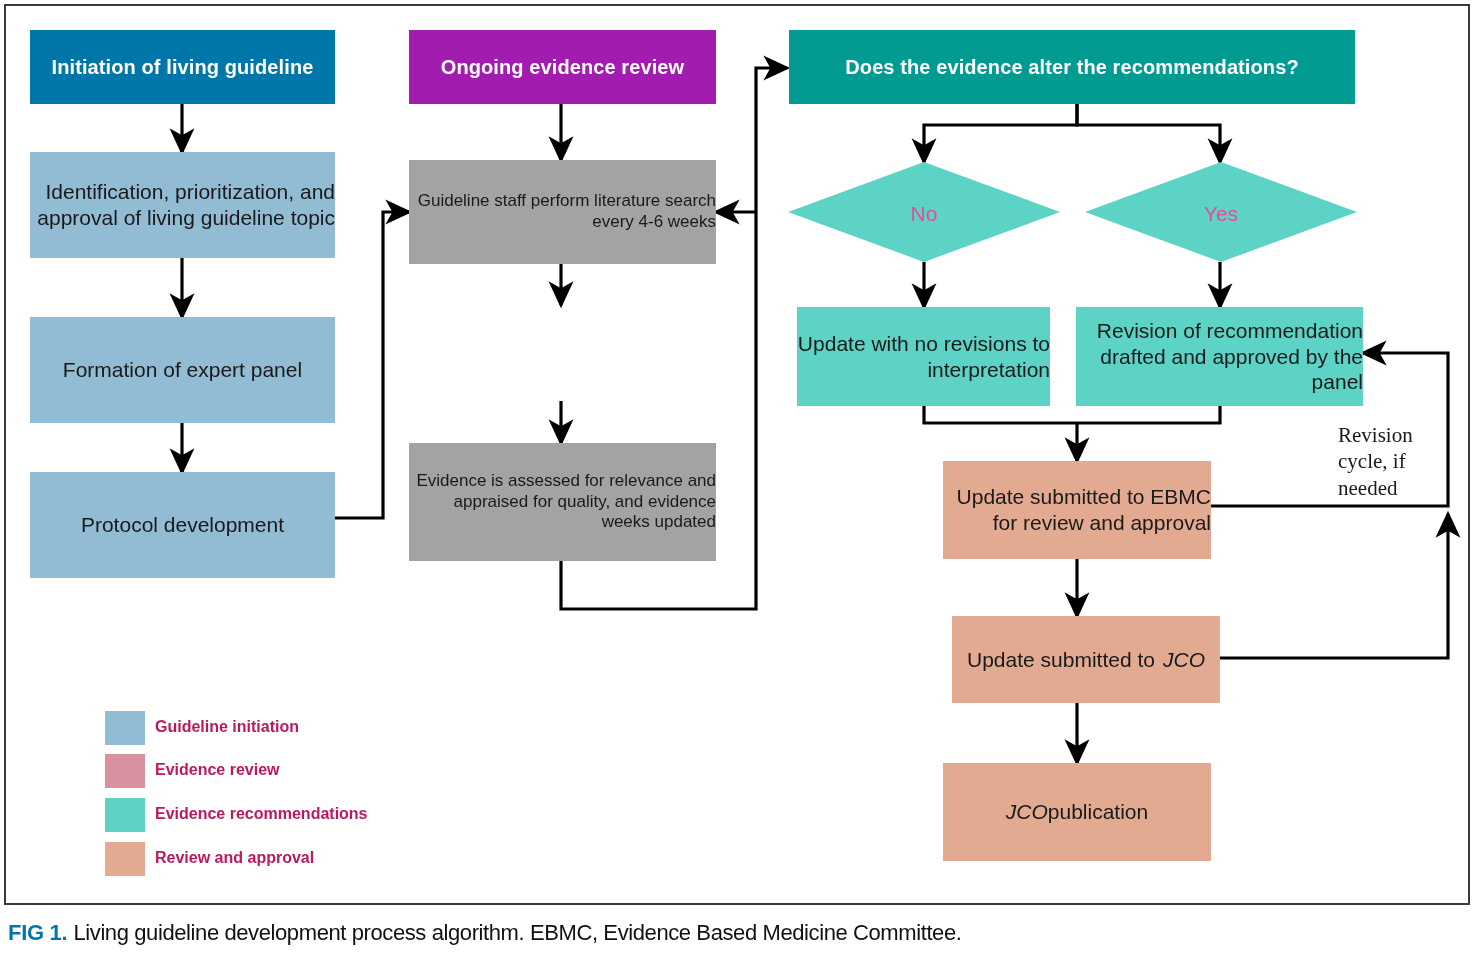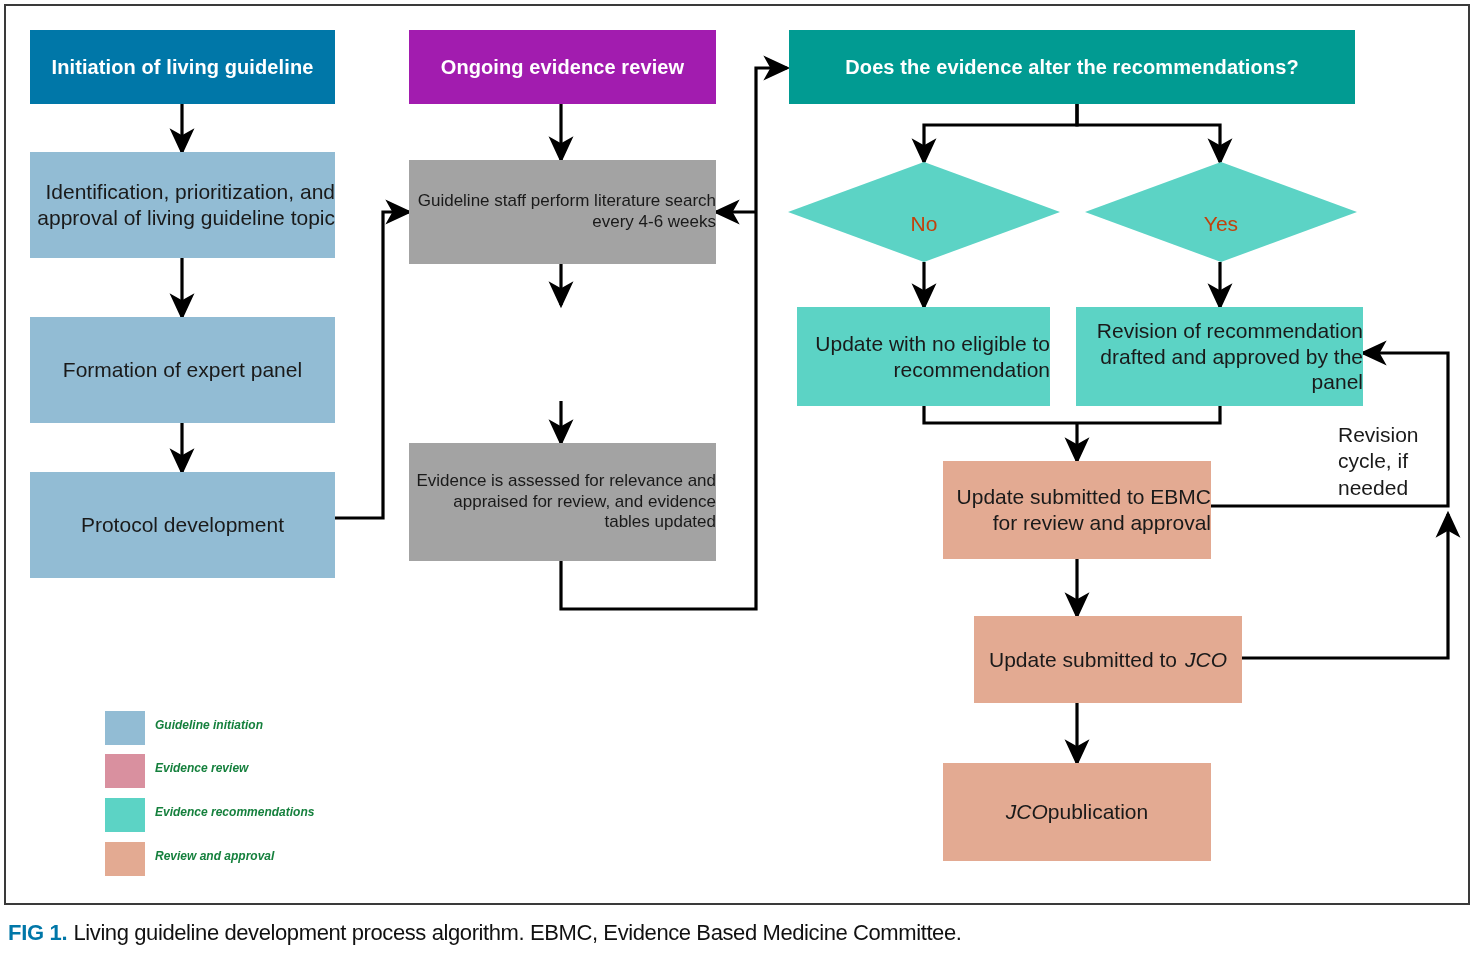--- a/index.html
+++ b/index.html
@@ -62,49 +62,49 @@
   }
   .diamond-shape {
     position: absolute;
     left: 0; top: 0;
     width: 100%; height: 100%;
     background: #5cd3c5;
     clip-path: polygon(50% 0%, 100% 50%, 50% 100%, 0% 50%);
   }
   .diamond-label {
     position: absolute;
-    left: 0; top: 12px;
+    left: 0; top: 2px;
     width: 100%; height: 100%;
     display: flex;
     align-items: center;
     justify-content: center;
     font-size: 21px;
-    color: #c2410c;
+    color: #ec4899;
   }
 
   .free-label {
     position: absolute;
     font-size: 21px;
     color: #1a1a1a;
     line-height: 1.25;
     text-align: left;
+    font-family: Liberation Serif, serif;
   }
 
   .legend-swatch {
     position: absolute;
     width: 40px;
     height: 34px;
   }
   .legend-text {
     position: absolute;
-    font-size: 12px;
+    font-size: 16px;
     font-weight: bold;
-    color: #15803d;
+    color: #be185d;
     white-space: nowrap;
-    font-style: italic;
   }
 
   #caption {
     position: absolute;
     left: 8px;
     top: 920px;
     width: 1400px;
     font-size: 22px;
     color: #111111;
     font-family: "Liberation Sans", sans-serif;
@@ -175,41 +175,41 @@
 
   <div class="node box-blue" style="left:30px; top:472px; width:305px; height:106px;">Protocol development</div>
 
   <div class="node box-blue" style="left:30px; top:317px; width:305px; height:106px;">Formation of expert panel</div>
 
   <div class="node hdr hdr-red" style="left:409px; top:30px; width:307px; height:74px;">Ongoing evidence review</div>
 
   <div class="node box-pink" style="left:409px; top:160px; width:307px; height:104px;">Guideline staff perform literature search every 4-6 weeks</div>
 
 
-  <div class="node box-pink" style="left:409px; top:443px; width:307px; height:118px;">Evidence is assessed for relevance and appraised for review, and evidence tables updated</div>
+  <div class="node box-pink" style="left:409px; top:443px; width:307px; height:118px;">Evidence is assessed for relevance and appraised for quality, and evidence weeks updated</div>
 
   <div class="node hdr hdr-teal" style="left:789px; top:30px; width:566px; height:74px;">Does the evidence alter the recommendations?</div>
 
   <div class="diamond-wrap" style="left:788px; top:162px; width:272px; height:100px;">
     <div class="diamond-shape"></div>
     <div class="diamond-label">No</div>
   </div>
 
   <div class="diamond-wrap" style="left:1085px; top:162px; width:272px; height:100px;">
     <div class="diamond-shape"></div>
     <div class="diamond-label">Yes</div>
   </div>
 
-  <div class="node box-teal" style="left:797px; top:307px; width:253px; height:99px;">Update with no eligible to recommendation</div>
+  <div class="node box-teal" style="left:797px; top:307px; width:253px; height:99px;">Update with no revisions to interpretation</div>
 
   <div class="node box-teal" style="left:1076px; top:307px; width:287px; height:99px;">Revision of recommendation drafted and approved by the panel</div>
 
   <div class="node box-peach" style="left:943px; top:461px; width:268px; height:98px;">Update submitted to EBMC for review and approval</div>
 
-  <div class="node box-peach" style="left:974px; top:616px; width:268px; height:87px;gap:8px;">
+  <div class="node box-peach" style="left:952px; top:616px; width:268px; height:87px;gap:8px;">
     <span>Update submitted to </span>
       <span class="ital">JCO</span>
   </div>
 
   <div class="node box-peach" style="left:943px; top:763px; width:268px; height:98px;">
     <span class="ital">JCO</span>
       <span> publication</span>
   </div>
 
   <div class="free-label" style="left:1338px; top:422px; width:110px;">Revision cycle, if needed</div>

